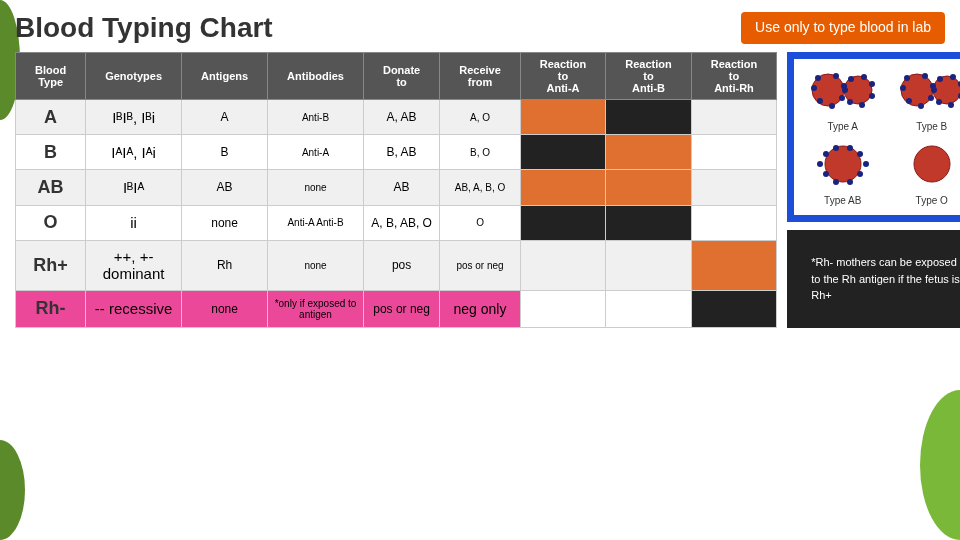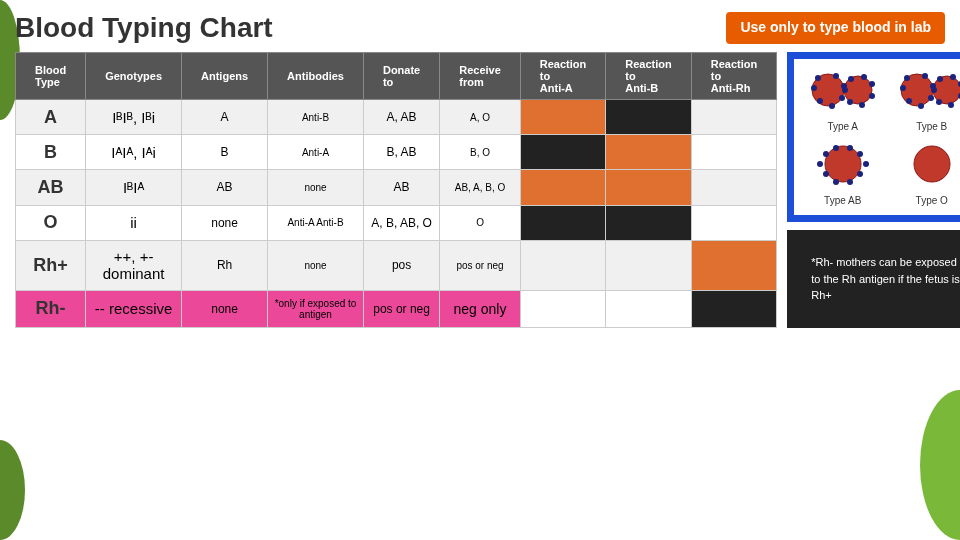--- a/index.html
+++ b/index.html
@@ -64,42 +64,42 @@
     .callout-box {
       background: #e85c00;
       color: white;
       padding: 6px 14px;
       border-radius: 4px;
       text-align: center;
       font-size: 13px;
       line-height: 1.4;
     }
     .callout-box .main-line {
-      font-weight: bold;
+      font-weight: normal;
       font-size: 14px;
     }
 
     
     .body-area {
       display: flex;
       gap: 10px;
     }
 
     
     .chart-table {
       border-collapse: collapse;
       flex: 1;
       font-size: 12px;
     }
 
     .chart-table th {
       background: #555;
       color: white;
       padding: 5px 19px;
-      text-align: left;
+      text-align: center;
       font-size: 11px;
       border: 1px solid #888;
     }
 
     .chart-table td {
       border: 1px solid #ccc;
       padding: 4px 6px;
       text-align: center;
       vertical-align: middle;
     }

